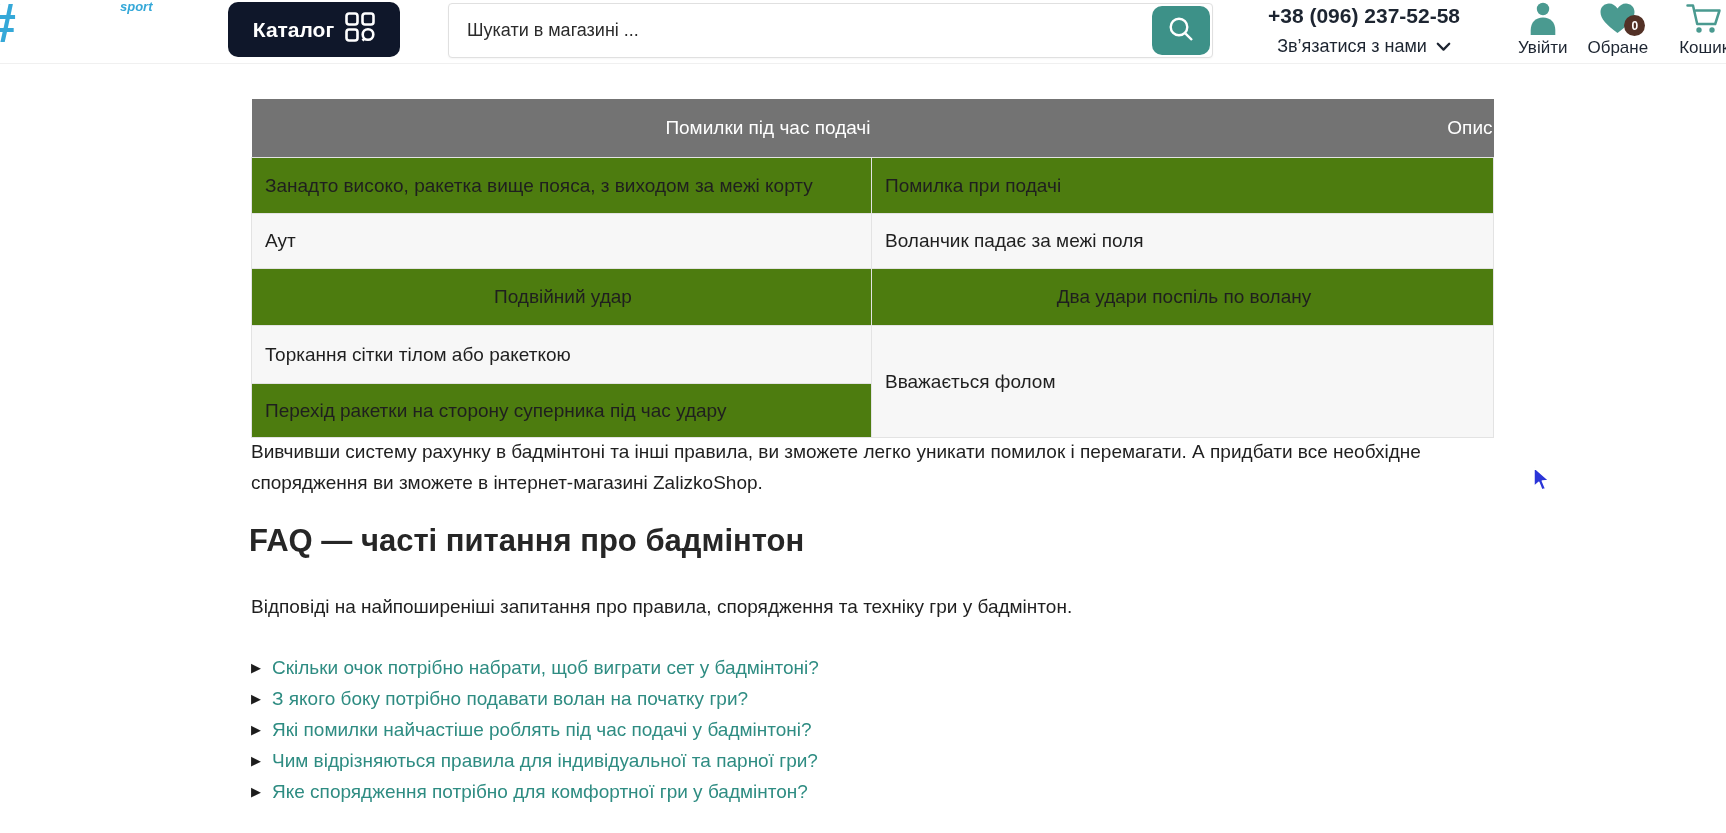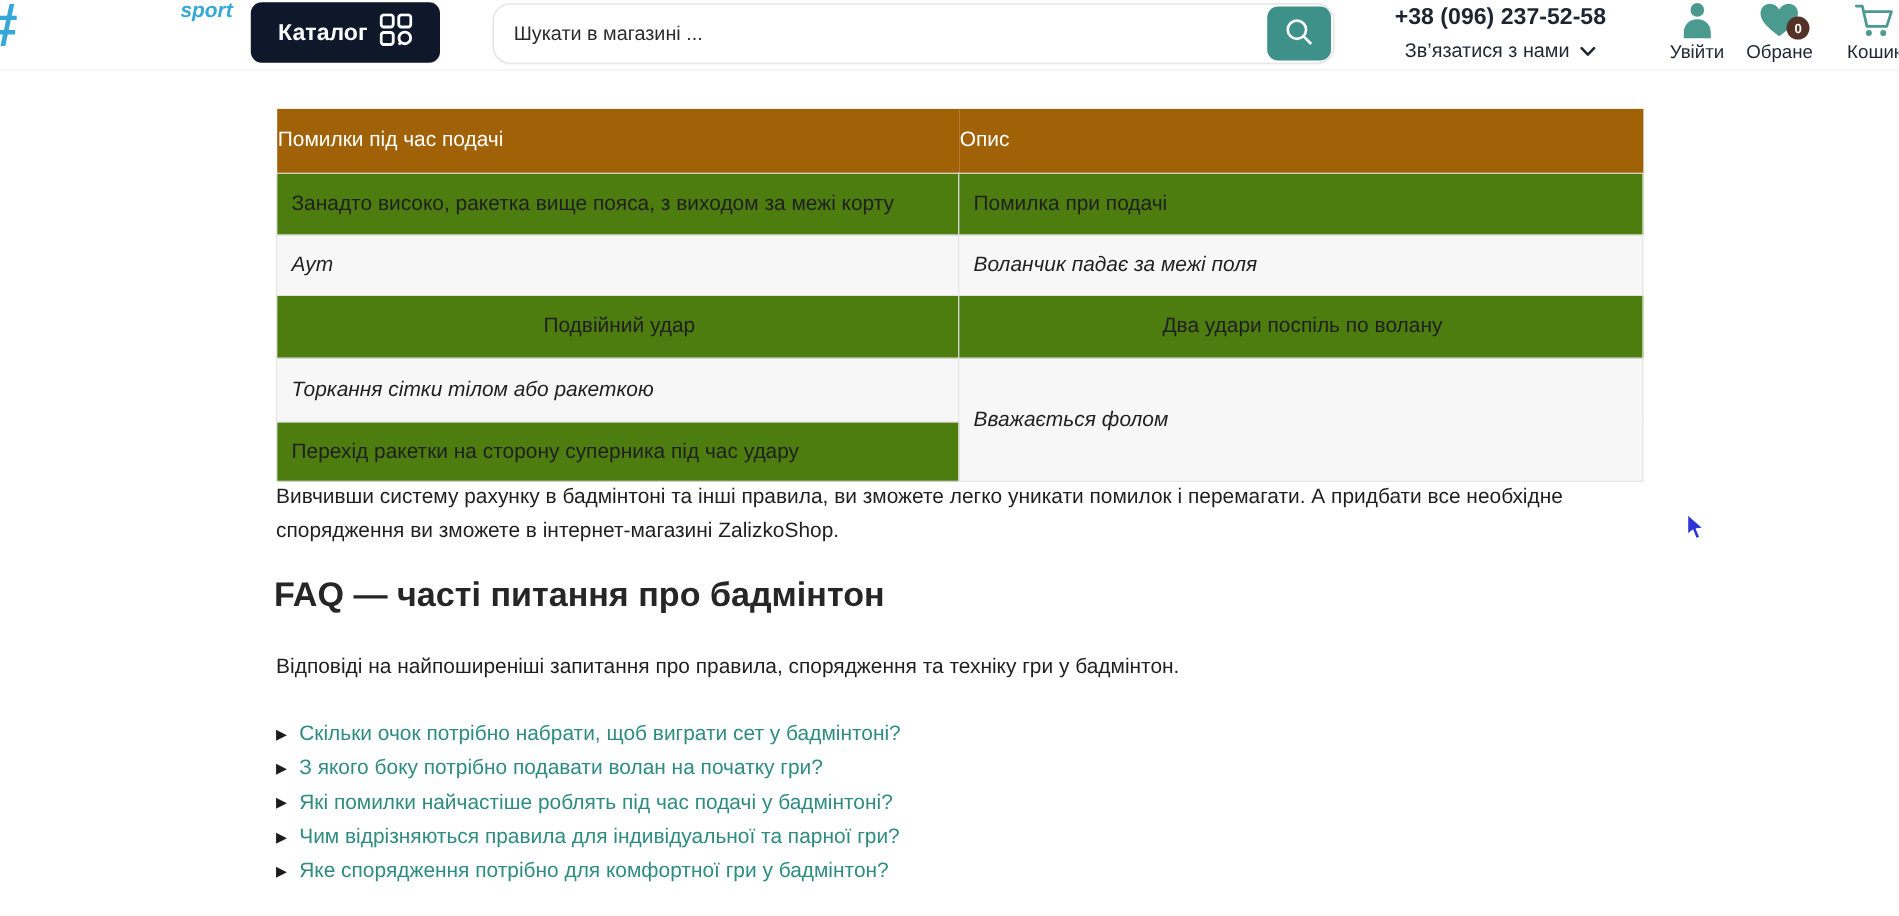--- a/index.html
+++ b/index.html
@@ -7,29 +7,29 @@
         font-family:"Liberation Sans",sans-serif;color:#1f1f1f;}
 
   
   .site-header{position:absolute;left:0;top:0;width:1726px;height:63px;background:#fff;
                border-bottom:1px solid #f0f0f0;z-index:5;}
   .logo{position:absolute;left:0;top:0;width:195px;height:63px;}
   .logo-hash{position:absolute;left:-16px;top:-10px;font-size:56px;font-weight:bold;
              font-style:italic;color:#35a8d8;}
   .logo-brand{position:absolute;left:34px;top:9px;font-size:41px;font-weight:bold;
               font-style:italic;color:#35a8d8;letter-spacing:-1.5px;}
-  .logo-sub{position:absolute;left:120px;top:-1px;font-size:19px;font-weight:bold;
-            font-style:italic;color:#35a8d8;margin-left:44px;}
+  .logo-sub{position:absolute;left:120px;top:-1px;font-size:13px;font-weight:bold;
+            font-style:italic;color:#35a8d8;}
 
   .catalog-btn{position:absolute;left:228px;top:2px;width:172px;height:55px;border:none;
                border-radius:10px;background:#0f172a;color:#fff;display:flex;align-items:center;
                justify-content:center;gap:11px;font-family:inherit;font-size:21px;font-weight:bold;cursor:pointer;}
 
   .search-wrap{position:absolute;left:448px;top:3px;width:763px;height:53px;background:#fff;
-               border:1px solid #e0e0e0;border-radius:16px;box-shadow:0 1px 2px rgba(0,0,0,.04);}
+               border:1px solid #e0e0e0;border-radius:4px;box-shadow:0 1px 2px rgba(0,0,0,.04);}
   .search-input{position:absolute;left:0;top:0;width:680px;height:53px;border:none;outline:none;
                 background:transparent;padding:0 0 0 18px;font-family:inherit;font-size:18px;color:#222;}
   .search-input::placeholder{color:#2b2b2b;opacity:1;}
   .search-btn{position:absolute;right:2px;top:2px;width:58px;height:49px;border:none;border-radius:10px;
               background:#3d9188;display:flex;align-items:center;justify-content:center;cursor:pointer;}
 
   .contact-block{position:absolute;left:1248px;top:0;width:232px;text-align:center;}
   .phone{font-size:21px;font-weight:bold;color:#1d2531;margin-top:4px;}
   .contact-link{margin-top:8px;font-size:18px;color:#1d2531;display:inline-flex;
                 align-items:center;gap:9px;cursor:pointer;}
@@ -39,30 +39,30 @@
   .acct-item .lbl{font-size:17px;color:#1d2531;white-space:nowrap;}
   .icon-box{position:relative;height:33px;display:flex;align-items:flex-end;}
   .fav-badge{position:absolute;right:-8px;bottom:-1px;width:21px;height:21px;border-radius:50%;
              background:#533126;color:#fff;font-size:12px;font-weight:bold;display:flex;
              align-items:center;justify-content:center;}
   .cart-item{width:72px;}
 
   
   .rules-table{position:absolute;left:251px;top:99px;width:1242px;border-collapse:collapse;
                table-layout:fixed;font-size:19px;}
-  .rules-table th{background:#a16207;color:#fff;font-weight:normal;font-size:19px;
-                  height:56px;text-align:left;vertical-align:middle;border:none;margin-top:21px;}
+  .rules-table th{background:#737373;color:#fff;font-weight:normal;font-size:19px;
+                  height:56px;text-align:right;vertical-align:middle;border:none;margin-top:21px;}
   .rules-table td{border:1px solid #e3e3e3;padding:0 10px 0 13px;vertical-align:middle;
                   color:#1f1f1f;background:#4d7c0f;}
   .rules-table tr.r1 td{height:55px;}
   .rules-table tr.r2 td{height:54px;}
   .rules-table tr.r3 td{height:56px;text-align:center;}
   .rules-table tr.r4 td{height:57px;}
   .rules-table tr.r5 td{height:53px;}
-  .rules-table td.alt{background:#f7f7f7;font-style:italic;}
+  .rules-table td.alt{background:#f7f7f7;}
 
   
   .conclusion{position:absolute;left:251px;top:436px;width:1250px;font-size:19px;
               line-height:31px;color:#1f1f1f;margin:0;}
   .faq-title{position:absolute;left:249px;top:521px;margin:0;font-size:31px;font-weight:bold;
              color:#262626;line-height:40px;}
   .faq-intro{position:absolute;left:251px;top:596px;margin:0;font-size:19px;color:#1f1f1f;}
 
   .faq-list{position:absolute;left:251px;top:652px;margin:0;padding:0;list-style:none;}
   .faq-item{display:flex;align-items:center;height:31px;gap:11px;cursor:pointer;}

